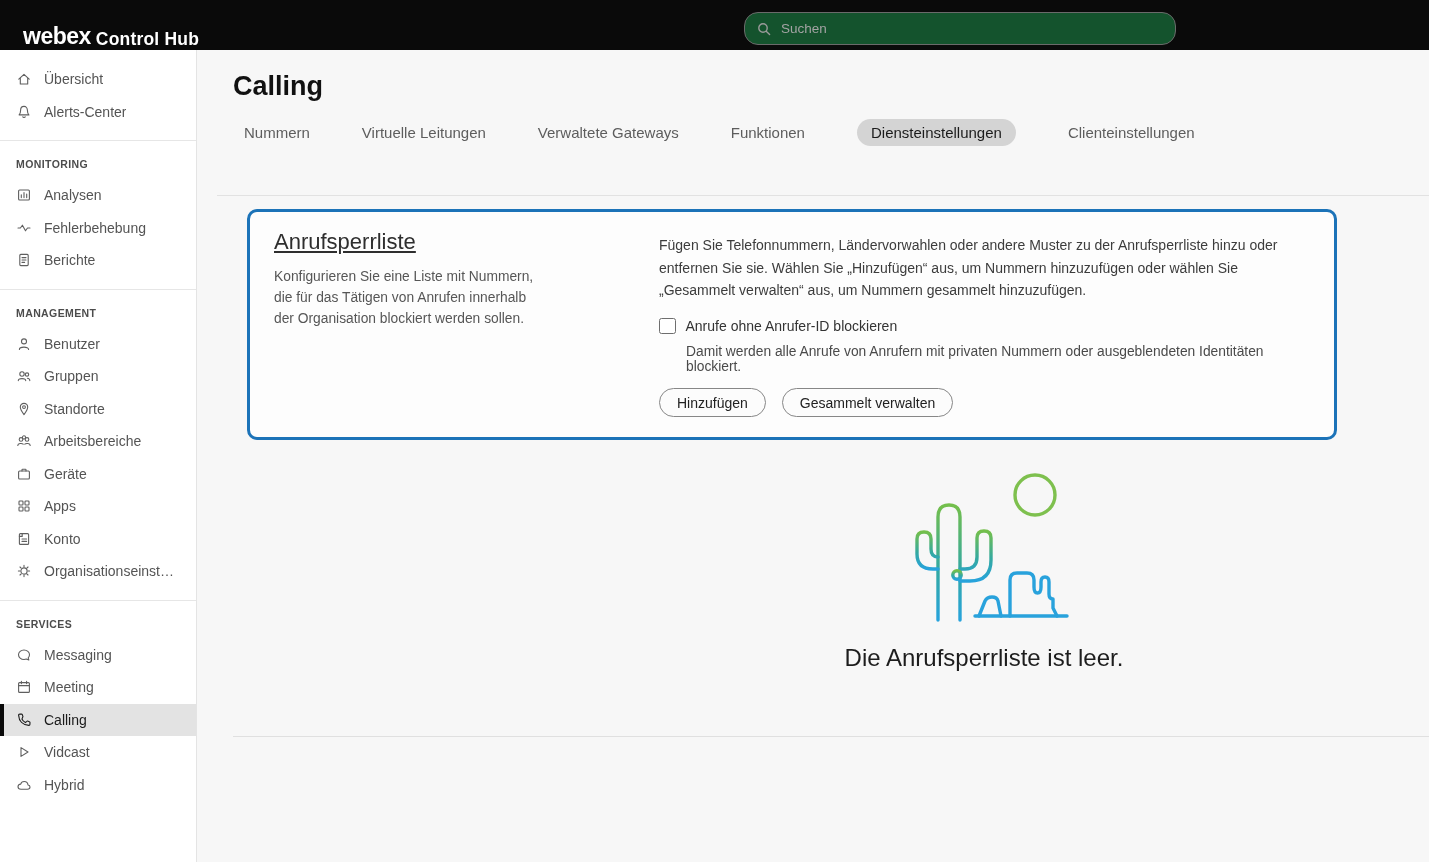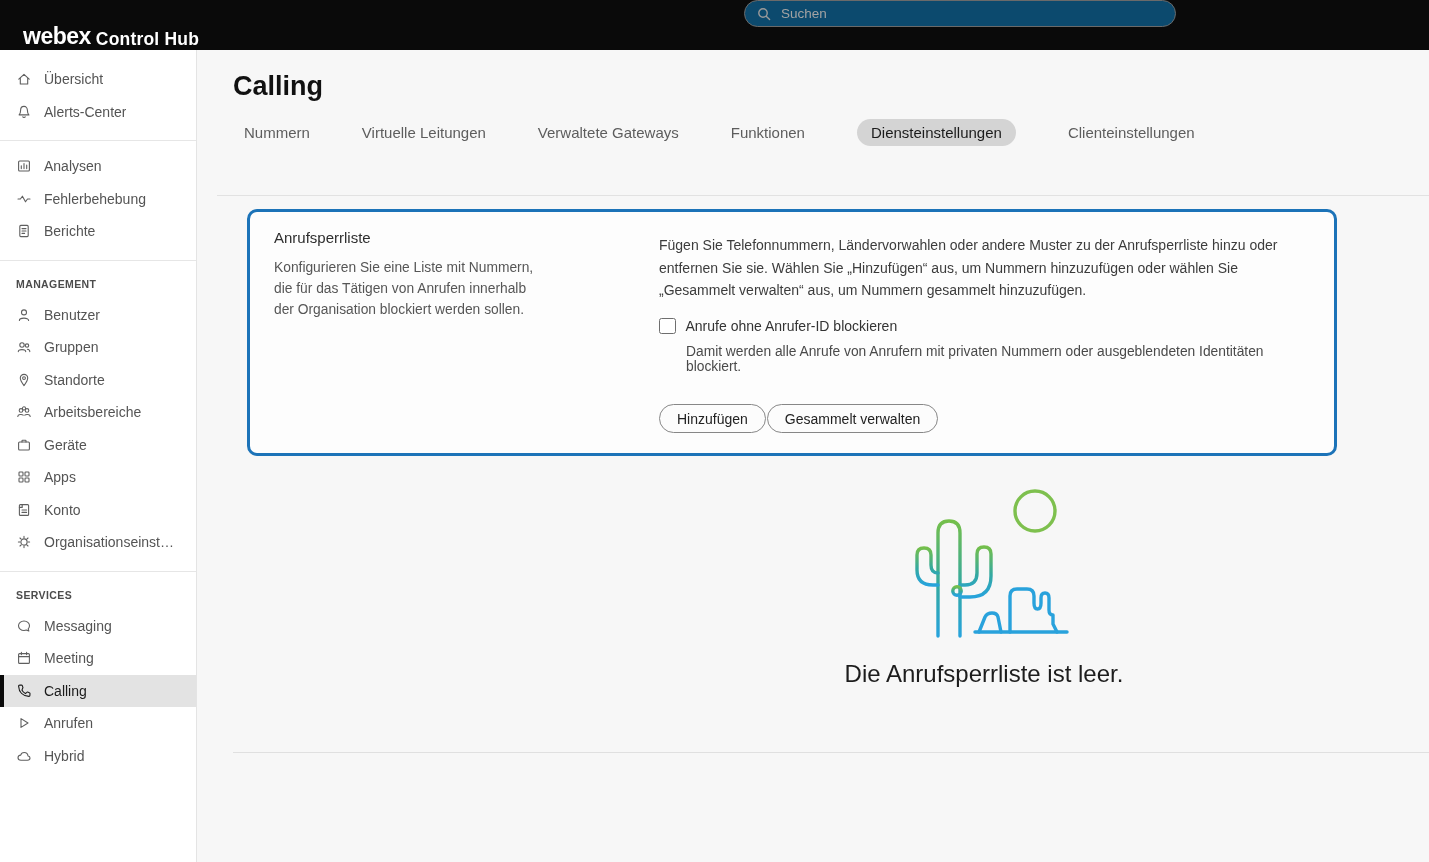--- a/index.html
+++ b/index.html
@@ -6,22 +6,22 @@
   html,body { width:1429px; height:862px; overflow:hidden; background:#f7f7f7;
     font-family:"Liberation Sans", sans-serif; }
 
   
   .topbar { position:absolute; left:0; top:0; width:1429px; height:50px;
     background:#0a0a0a; z-index:10; }
   .logo { position:absolute; left:23px; top:0; height:50px; display:flex;
     align-items:flex-end; color:#fff; }
   .logo .primary { font-size:23px; font-weight:800; letter-spacing:-0.5px; }
   .logo .secondary { font-size:17.5px; font-weight:700; margin-left:5px; letter-spacing:0.2px; }
-  .search-wrap { position:absolute; left:744px; top:0; width:432px; height:27px;
-    background:#0c4a6e; border:1px solid #6a6a6a; border-radius:14px;
+  .search-wrap { position:absolute; left:744px; top:12px; width:432px; height:33px;
+    background:#14532d; border:1px solid #6a6a6a; border-radius:14px;
     display:flex; align-items:center; padding-left:11px; }
   .search-wrap svg { flex:0 0 auto; }
   .search-input { background:transparent; border:none; outline:none; color:#c9c9c9;
     font-size:13.5px; margin-left:9px; width:370px; font-family:"Liberation Sans", sans-serif; }
   .search-input::placeholder { color:#a3a3a3; }
 
   
   .sidebar { position:absolute; left:0; top:50px; width:197px; height:812px;
     background:#ffffff; border-right:1px solid #e4e4e4; padding-top:13px; }
   .side-item { height:32.5px; display:flex; align-items:center; gap:12px;
@@ -42,32 +42,32 @@
   .page-title { margin:21px 0 0 36px; font-size:27px; font-weight:700; color:#111; }
   .tabs { display:flex; align-items:center; gap:52px; margin:16px 0 0 47px; height:28px; }
   .tab { font-size:15px; color:#5d5d5d; cursor:pointer; white-space:nowrap; }
   .tab.selected { background:#d4d4d4; color:#1b1b1b; border-radius:14px; padding:5px 14px; }
   .tabs-divider { border-top:1px solid #e2e2e2; margin:49px 0 0 20px; }
 
   
   .card { margin:13px 92px 0 50px; background:#fdfdfd; border:3px solid #1c73b8;
     border-radius:10px; padding:17px 24px 20px; display:flex; }
   .card-left { width:385px; flex:0 0 auto; }
-  .card-title { font-size:15px; font-weight:400; color:#2e2e2e; }
+  .card-title { font-size:22px; font-weight:400; color:#2e2e2e;text-decoration:underline; }
   .card-subtitle { margin-top:11px; font-size:13.8px; color:#565656; line-height:21px;
     max-width:262px; }
   .card-right { flex:1; padding-top:5px; }
   .card-desc { font-size:14px; color:#3c3c3c; line-height:22.5px; max-width:655px; }
   .cb-row { display:flex; align-items:center; margin-top:16px; }
   .cb-row + .cb-row { margin-top:13px; }
   .cb { width:16.5px; height:16.5px; border:1.5px solid #6e6e6e; border-radius:2.5px;
     background:#fff; flex:0 0 auto; cursor:pointer; }
   .cb-label { margin-left:10px; font-size:14px; color:#333; }
   .cb-note { margin:10px 0 0 27px; font-size:13.8px; color:#4a4a4a; }
-  .btn-row { display:flex; gap:1px; margin-top:30px; }
+  .btn-row { display:flex; gap:16px; margin-top:14px; }
   .btn { height:29px; padding:0 17px; border:1px solid #878787; border-radius:15px;
     background:#fcfcfc; font-size:14px; color:#222; cursor:pointer;
     font-family:"Liberation Sans", sans-serif; }
 
   
   .empty { width:420px; margin:30px 0 0 577px; text-align:center; }
   .empty-msg { margin-top:12px; font-size:24px; color:#1d1d1d; }
 
   .bottom-divider { border-top:1px solid #e0e0e0; margin:64px 0 0 36px; }
 </style>
@@ -101,20 +101,21 @@
   <div class="side-item">
     <span class="icon">
       <svg width="16" height="16" viewBox="0 0 16 16" fill="none" stroke="currentColor" stroke-width="1.1" stroke-linecap="round" stroke-linejoin="round">
           <path d="M8 2.4 C5.9 2.4 4.6 4 4.6 6.3 C4.6 9.4 3.6 10.4 3.1 10.9 H12.9 C12.4 10.4 11.4 9.4 11.4 6.3 C11.4 4 10.1 2.4 8 2.4 Z M6.8 12.8 C7 13.6 9 13.6 9.2 12.8"></path>
         </svg>
     </span>
     <span class="lbl">Alerts-Center</span>
   </div>
 
   <div class="side-divider"></div>
+  <div class="side-section-title">MONITORING</div>
 
   <div class="side-item">
     <span class="icon">
       <svg width="16" height="16" viewBox="0 0 16 16" fill="none" stroke="currentColor" stroke-width="1.1" stroke-linecap="round" stroke-linejoin="round">
           <rect x="2.6" y="3" width="10.8" height="10" rx="1"></rect>
           <path d="M5.3 10.6 V7.8 M8 10.6 V5.6 M10.7 10.6 V7"></path>
         </svg>
     </span>
     <span class="lbl">Analysen</span>
   </div>
@@ -246,21 +247,21 @@
         </svg>
     </span>
     <span class="lbl">Calling</span>
   </div>
   <div class="side-item">
     <span class="icon">
       <svg width="16" height="16" viewBox="0 0 16 16" fill="none" stroke="currentColor" stroke-width="1.1" stroke-linecap="round" stroke-linejoin="round">
           <path d="M5 3.6 L12 8 L5 12.4 Z"></path>
         </svg>
     </span>
-    <span class="lbl">Anrufen</span>
+    <span class="lbl">Vidcast</span>
   </div>
   <div class="side-item">
     <span class="icon">
       <svg width="16" height="16" viewBox="0 0 16 16" fill="none" stroke="currentColor" stroke-width="1.1" stroke-linecap="round" stroke-linejoin="round">
           <path d="M5 12.3 H11.5 C12.9 12.3 14 11.3 14 10.1 C14 8.9 13.2 8.1 12 8 C11.8 5.9 10.2 4.5 8.2 4.5 C6.5 4.5 5.1 5.5 4.7 7.1 C3.2 7.2 2 8.3 2 9.8 C2 11.2 3.3 12.3 5 12.3 Z"></path>
         </svg>
     </span>
     <span class="lbl">Hybrid</span>
   </div>
 </div>

